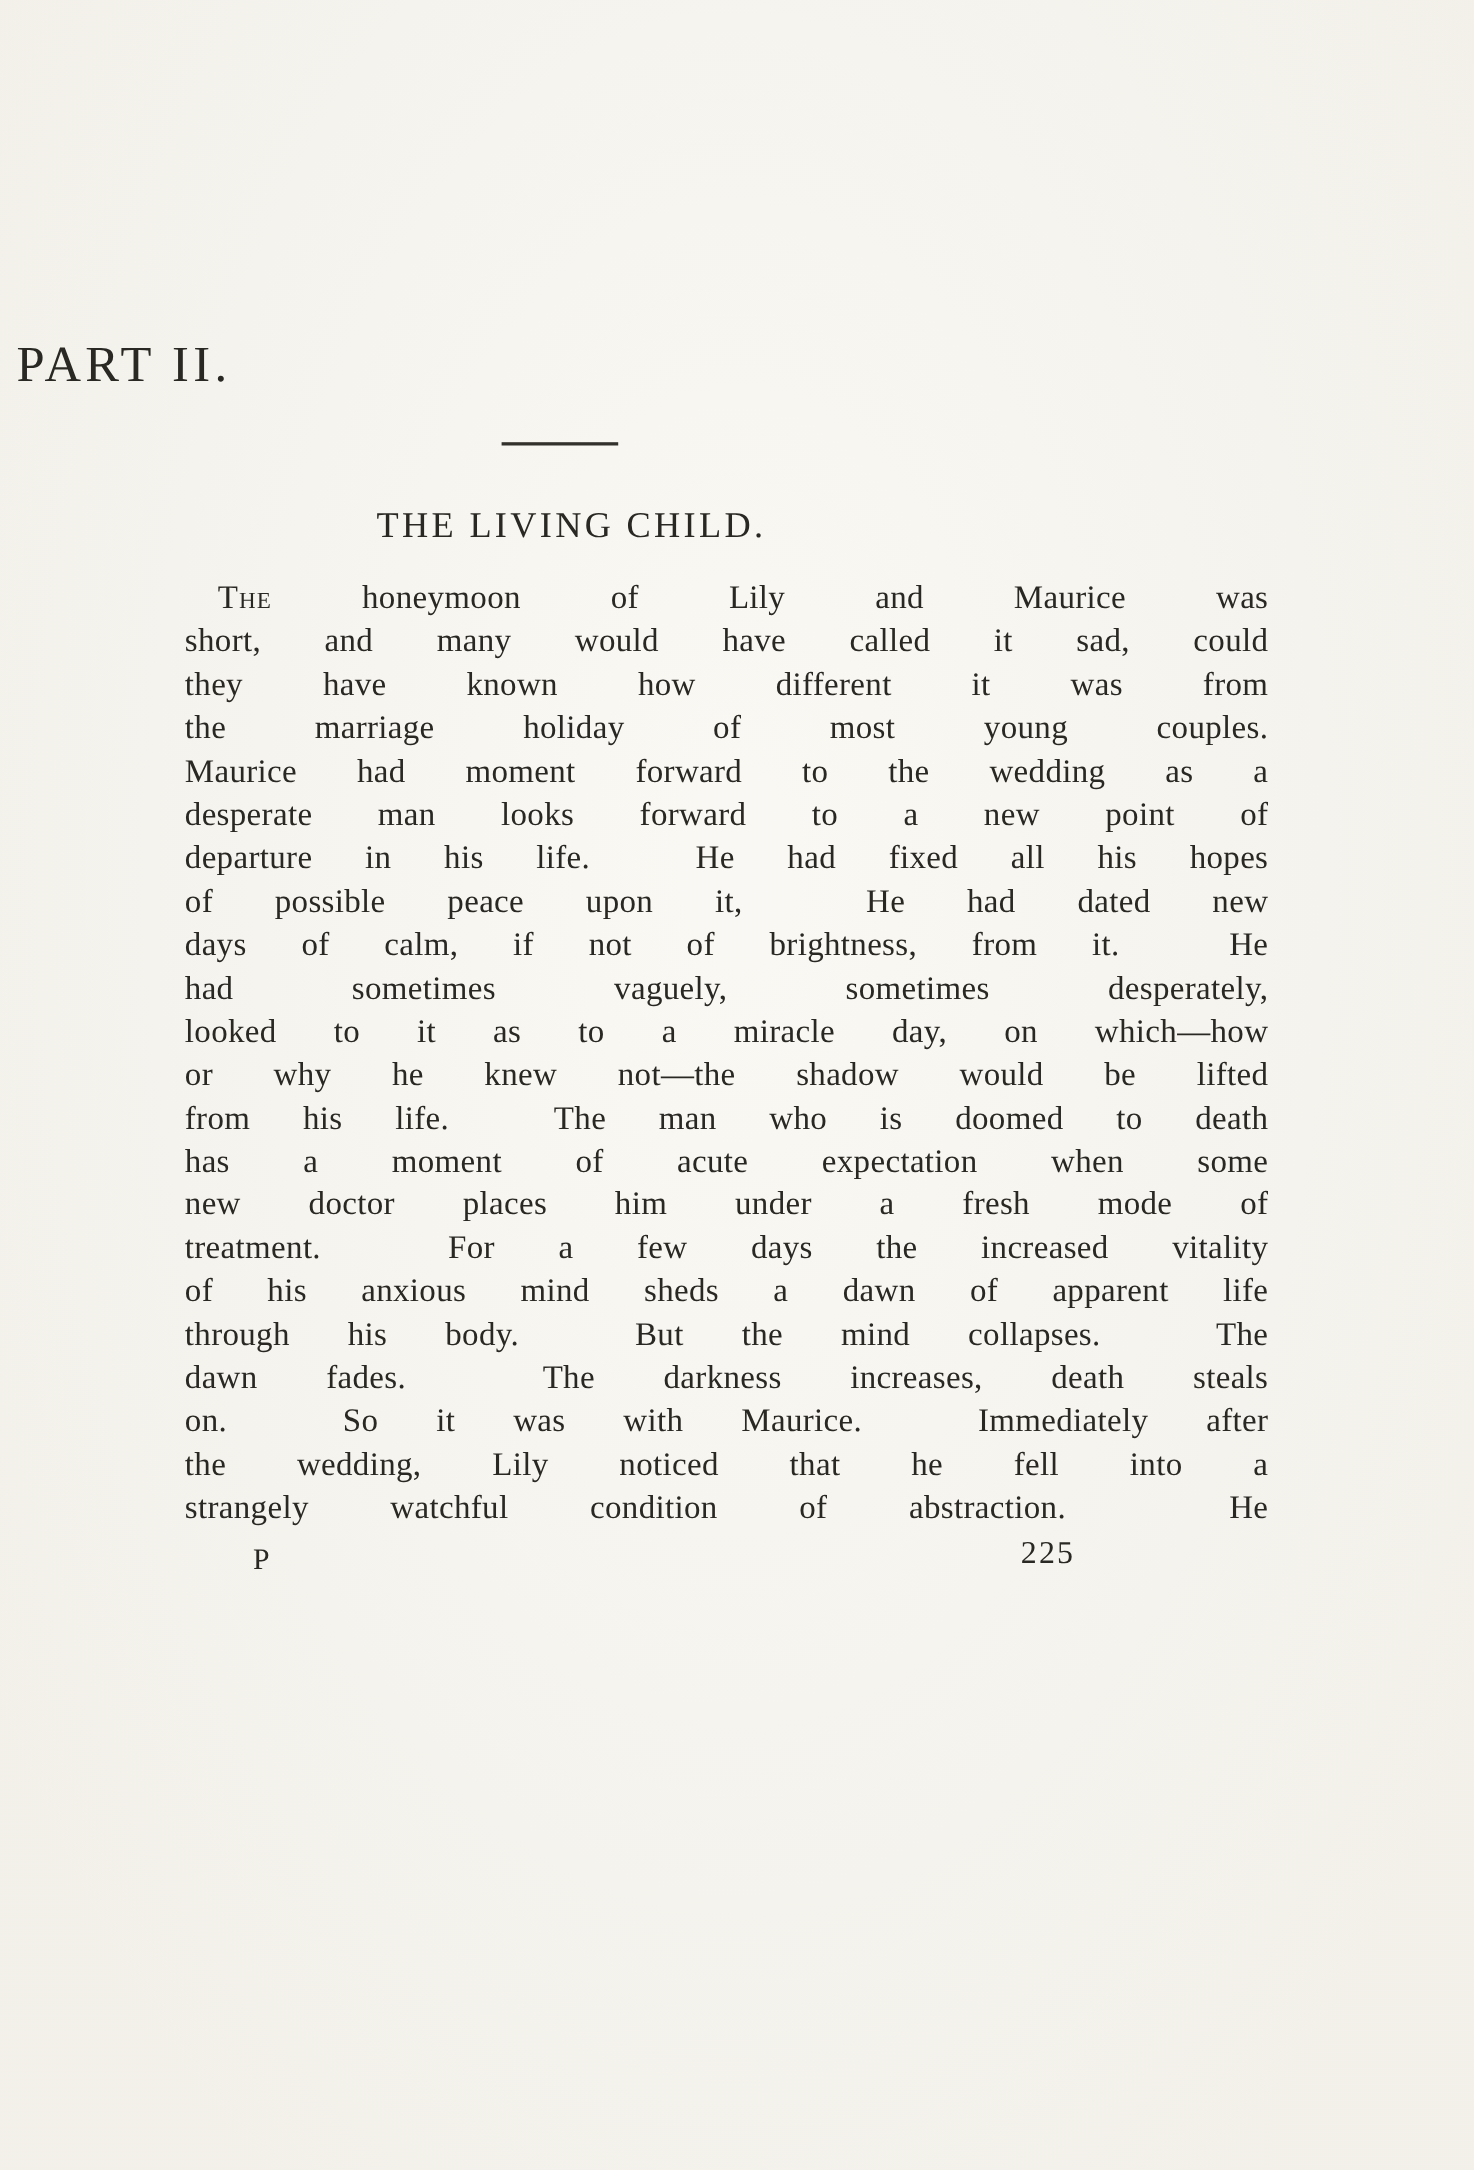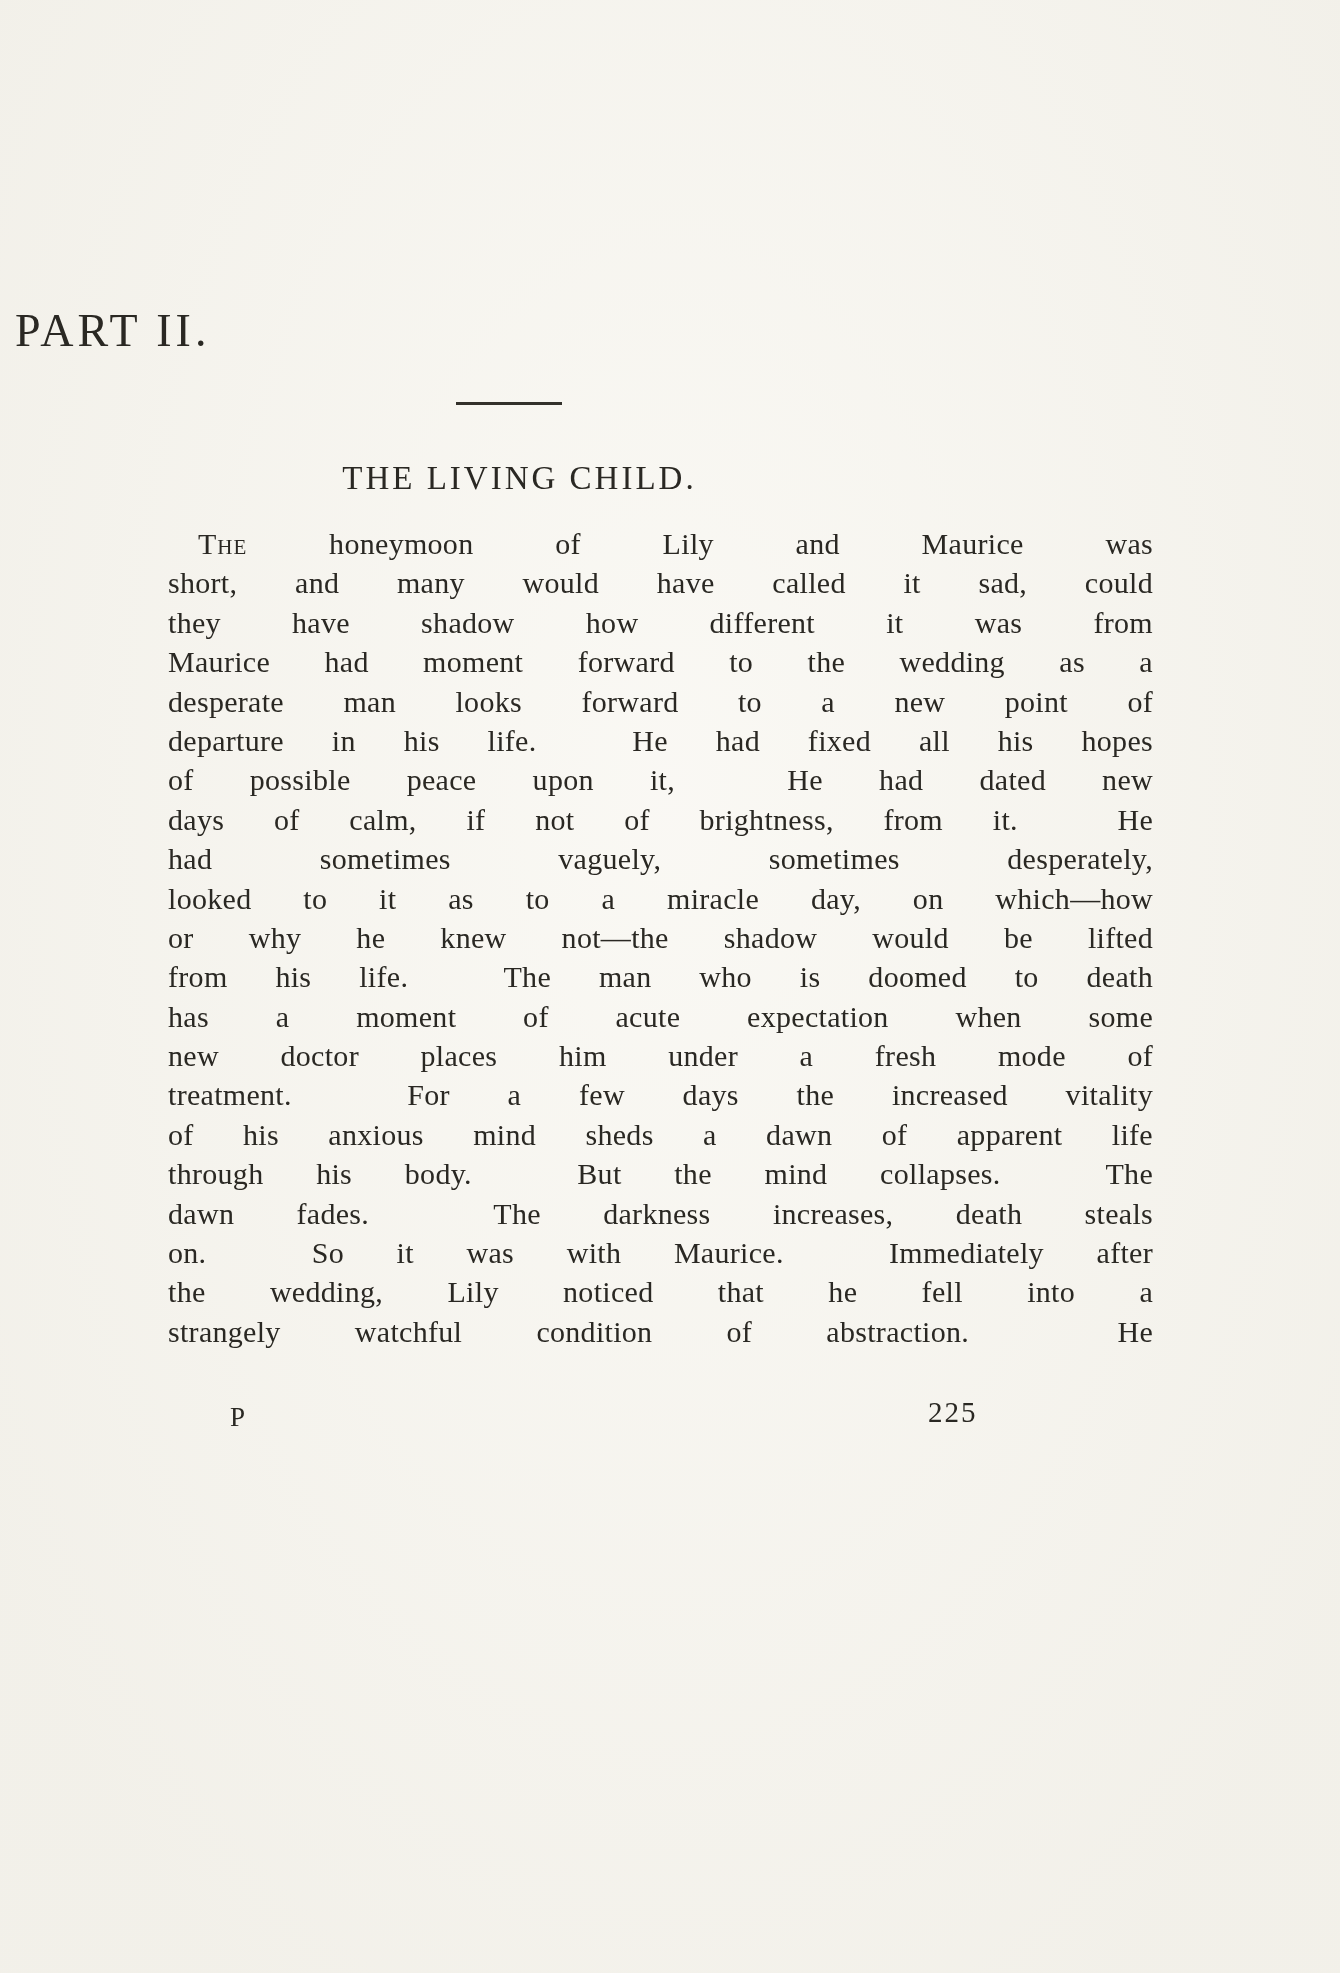--- a/index.html
+++ b/index.html
@@ -105,21 +105,22 @@
 
   <h1 class="part-title">PART II.</h1>
 
   <div class="rule"></div>
 
   <h2 class="chapter-title">THE LIVING CHILD.</h2>
 
   <div class="body-text">
     <div class="line indent"><span class="lead">The</span><span> honeymoon of Lily and Maurice was</span></div>
     <div class="line">short, and many would have called it sad, could</div>
-    <div class="line">they have shadow how different it was from</div>
+    <div class="line">they have known how different it was from</div>
+    <div class="line">the marriage holiday of most young couples.</div>
     <div class="line">Maurice had moment forward to the wedding as a</div>
     <div class="line">desperate man looks forward to a new point of</div>
     <div class="line">departure in his life.  He had fixed all his hopes</div>
     <div class="line">of possible peace upon it,  He had dated new</div>
     <div class="line">days of calm, if not of brightness, from it.  He</div>
     <div class="line">had sometimes vaguely, sometimes desperately,</div>
     <div class="line">looked to it as to a miracle day, on which—how</div>
     <div class="line">or why he knew not—the shadow would be lifted</div>
     <div class="line">from his life.  The man who is doomed to death</div>
     <div class="line">has a moment of acute expectation when some</div>

